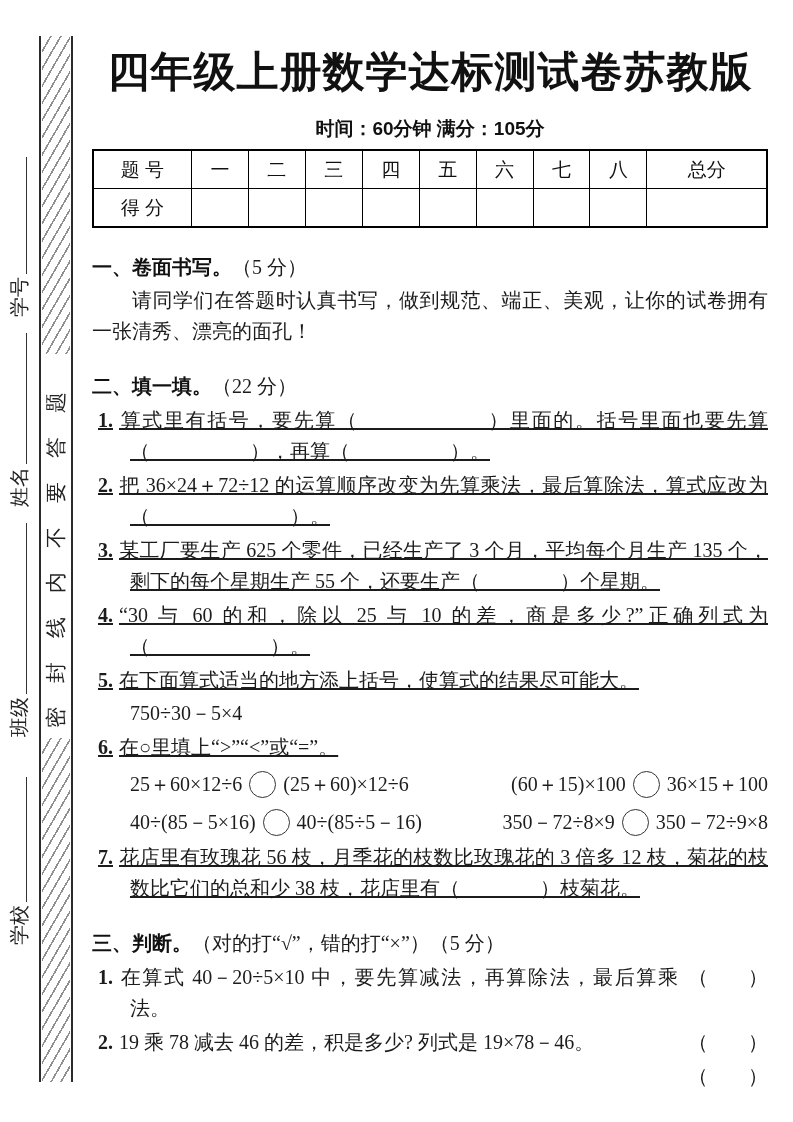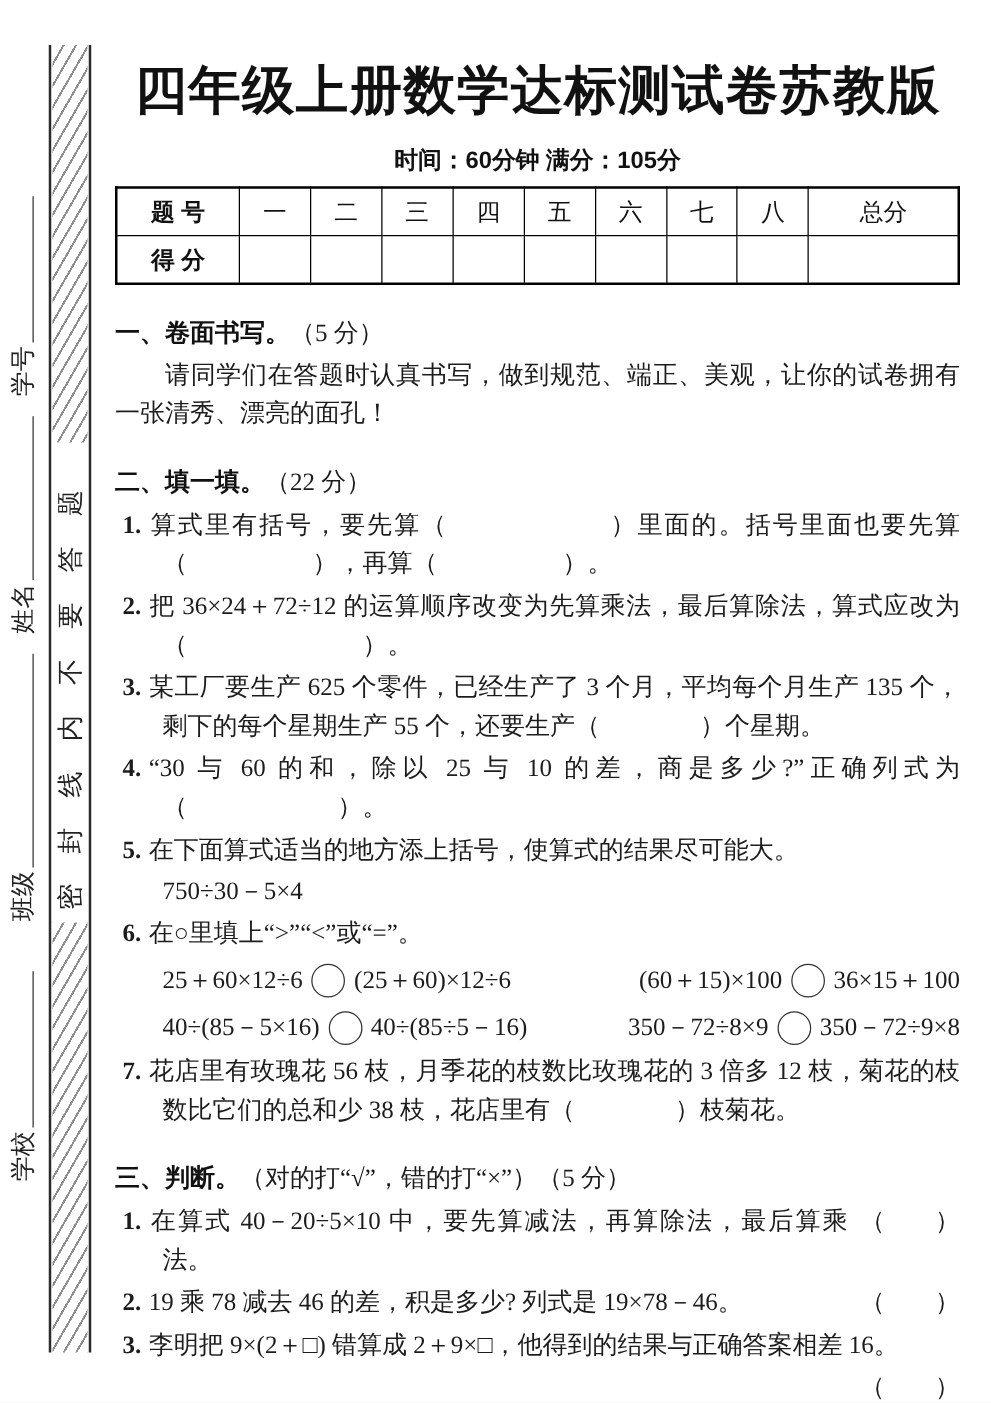--- a/index.html
+++ b/index.html
@@ -57,37 +57,37 @@
   }
   table.score{
     margin-top:8px;width:676px;border-collapse:collapse;table-layout:fixed;
   }
   table.score td{
     border:1.6px solid #000;height:37px;text-align:center;vertical-align:middle;
     font-family:"Liberation Sans","DejaVu Sans",sans-serif;
     font-size:19px;color:#111;padding:0;
   }
   table.score{border:2.4px solid #000;}
-  td.rowlab{font-weight:700;margin-top:20px;}
+  td.rowlab{font-weight:400;margin-top:20px;}
   
   .sec-head{
     margin-top:24px;font-size:20px;line-height:31px;
   }
   .sec-head .h{
     font-family:"Liberation Sans","DejaVu Sans",sans-serif;
     font-weight:700;color:#111;
   }
   .sec-head .pts{font-weight:400;}
   .body-p{
     margin:2px 0 0 0;font-size:20px;line-height:31px;
     text-align:justify;text-indent:2em;
   }
   .q{
     margin:3px 0 0 0;font-size:20px;line-height:31px;text-align:justify;
-    padding-left:38px;text-indent:-32px;
+    padding-left:38px;text-indent:-32px;text-decoration:underline;
   }
   .q .qnum{font-weight:700;margin-right:6px;}
   .sub-expr{
     margin:2px 0 0 38px;font-size:20px;line-height:31px;
   }
   .cmp-row{
     display:flex;justify-content:space-between;align-items:center;
     margin:4px 0 0 38px;font-size:20px;line-height:34px;
   }
   .cmp{display:flex;align-items:center;gap:7px;white-space:nowrap;}
@@ -250,19 +250,16 @@
     </div>
 
     <div class="judge">
       <span class="jtext"><span class="qnum">1.</span><span>在算式 40－20÷5×10 中，要先算减法，再算除法，最后算乘法。</span></span>
       <span class="bracket">（　　）</span>
     </div>
     <div class="judge">
       <span class="jtext"><span class="qnum">2.</span><span>19 乘 78 减去 46 的差，积是多少? 列式是 19×78－46。</span></span>
       <span class="bracket">（　　）</span>
     </div>
-    <div class="q">
-      <span class="qnum">3.</span><span>李明把 9×(2＋□) 错算成 2＋9×□，他得到的结果与正确答案相差 16。</span>
-    </div>
     <div class="bracket-line">（　　）</div>
 
   </div>
 </div>
 
 </body></html>

